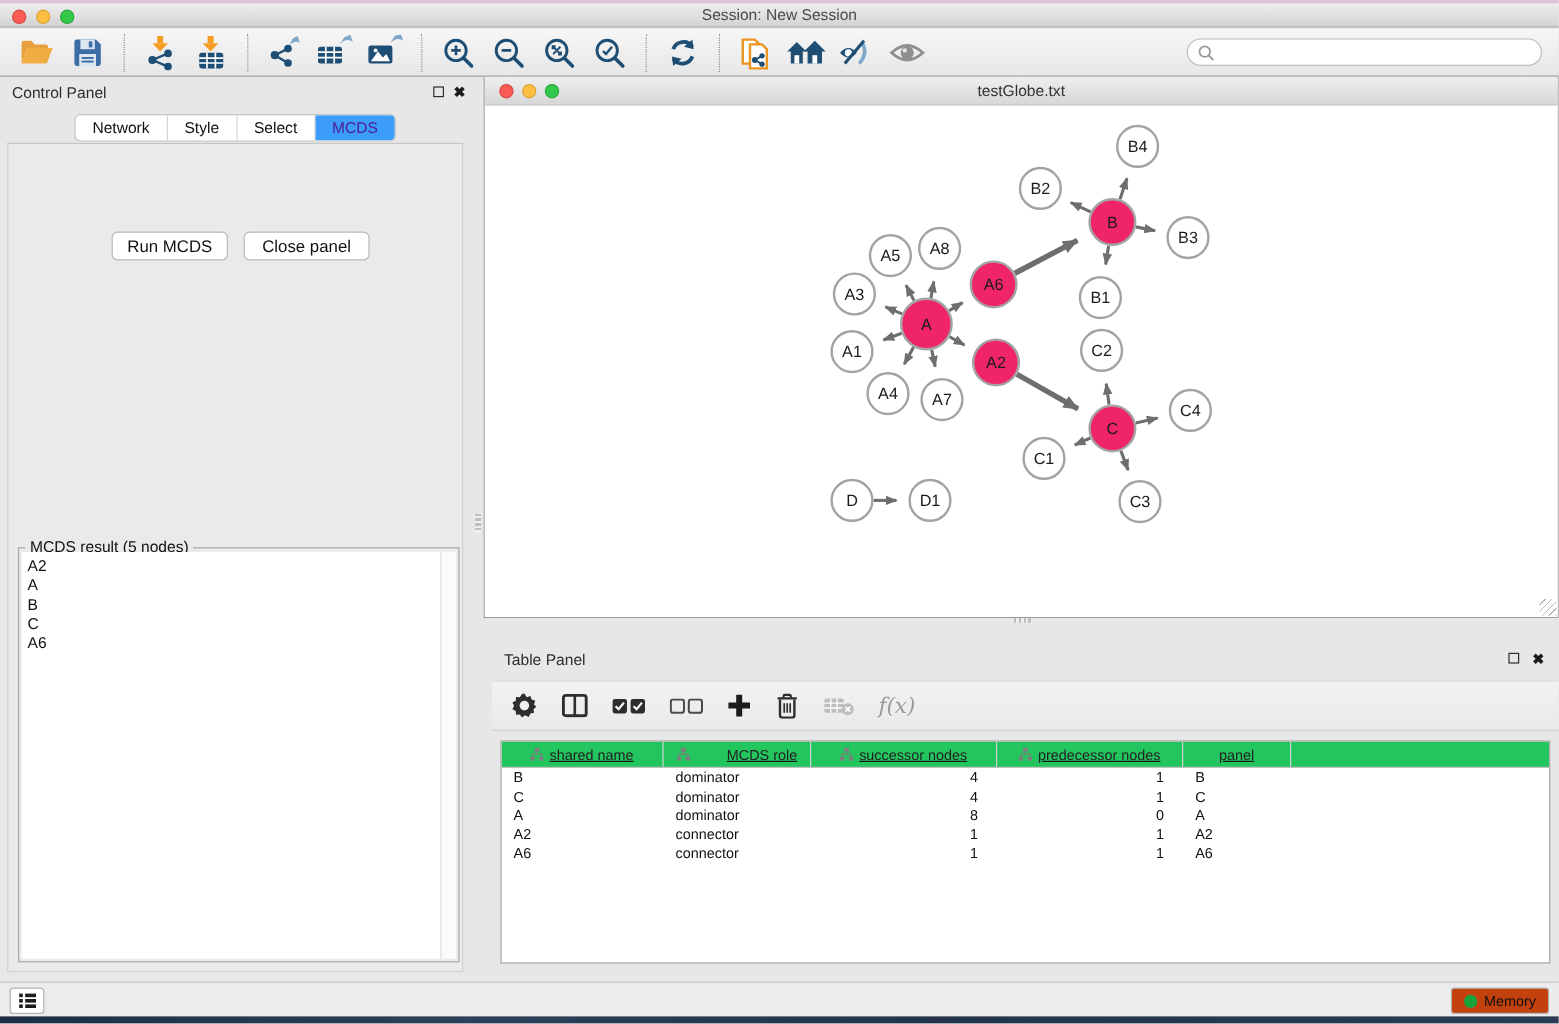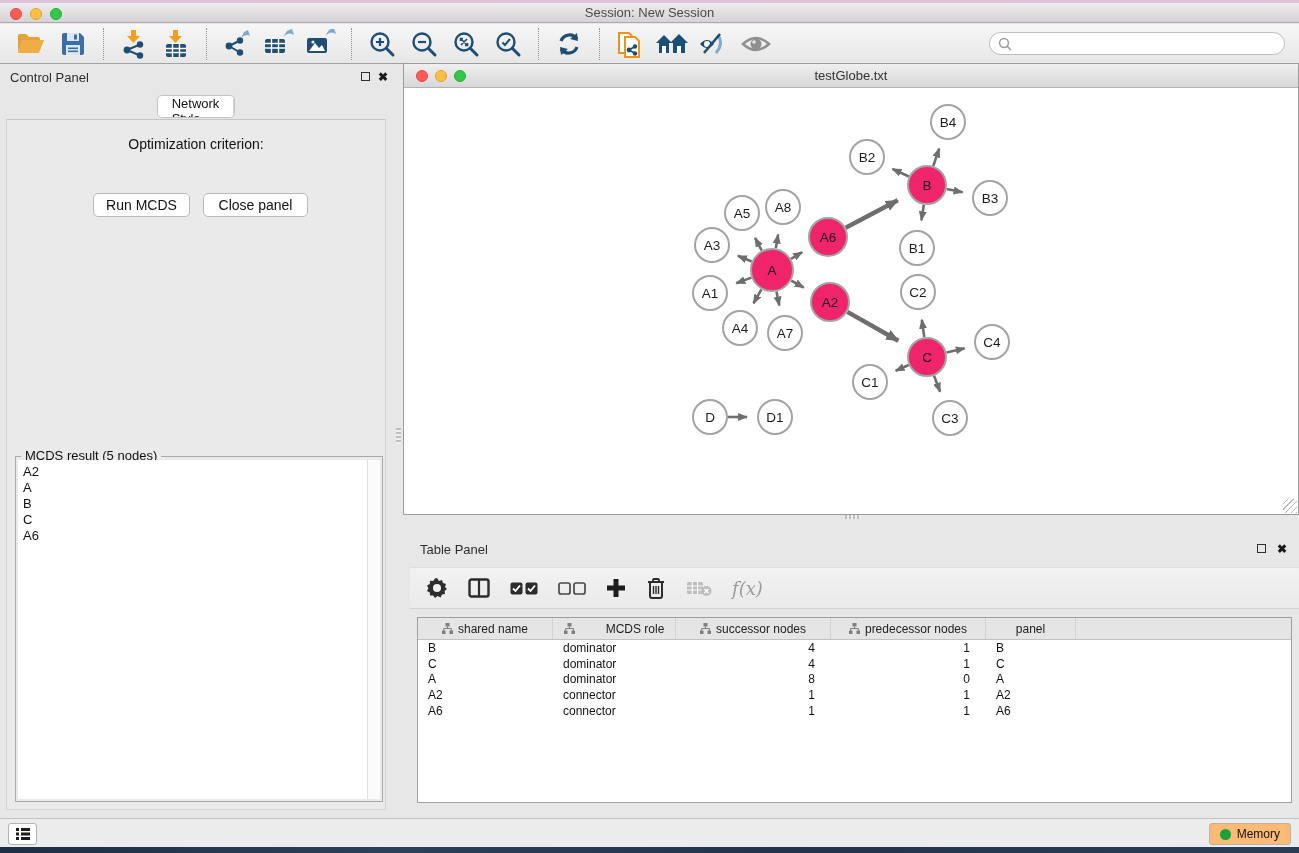--- a/index.html
+++ b/index.html
@@ -27,24 +27,24 @@
     border:1px solid #bdbdbd; border-radius:12px; display:flex; align-items:center; padding:0 8px; }
   .searchbox input { border:none; outline:none; flex:1; font-size:12px; margin-left:5px; background:transparent; }
 
   
   .cp-title { position:absolute; left:10px; top:70px; font-size:13px; color:#2e2e2e; }
   .float-icon { width:9px; height:9px; border:1.5px solid #2e2e2e; display:inline-block; }
   .close-icon { font-size:12px; font-weight:bold; color:#1a1a1a; line-height:10px; }
   .cp-float { position:absolute; left:361px; top:72px; }
   .cp-close { position:absolute; left:378px; top:72px; }
 
-  .seg-tabs { display:flex; border:1px solid #c3c3c3; border-radius:5px; background:#fff; overflow:hidden; height:23px;flex-direction:column; }
+  .seg-tabs { display:flex; border:1px solid #c3c3c3; border-radius:5px; background:#fff; overflow:hidden; height:23px; }
   .seg-tab { padding:0 14px; font-size:13px; display:flex; align-items:center; border-right:1px solid #d4d4d4; color:#111; cursor:default; }
   .seg-tab:last-child { border-right:none; }
-  .seg-tab.selected { background:#3b9cf9; color:#000000; }
+  .seg-tab.selected { background:#3b9cf9; color:#4c1d95; }
   .cp-tabs-row { position:absolute; left:0; top:95px; width:392px; display:flex; justify-content:center; }
 
   .cp-body { position:absolute; left:6px; top:119px; width:380px; height:691px;
     background:#eaeaea; border:1px solid #d2d2d2; border-top:1px solid #c6c6c6; }
   .opt-label { position:absolute; top:16px; width:100%; text-align:center; font-size:14px; color:#111; }
   .criterion { position:absolute; left:36px; top:38px; width:314px; height:25px; background:#fff;
     border:1px solid #b3b3b3; border-radius:5px; display:flex; align-items:center; }
   .criterion .val { flex:1; font-size:14px; padding-left:12px; color:#111; white-space:nowrap; }
   .criterion .stepper { width:22px; height:25px; margin:-1px -1px -1px 0; background:linear-gradient(#5fb0fc,#2f8df8);
     border-radius:0 5px 5px 0; display:flex; flex-direction:column; align-items:center; justify-content:center; color:#fff; }
@@ -84,38 +84,38 @@
   .tp-float { position:absolute; right:33px; top:7px; }
   .tp-close { position:absolute; right:12px; top:7px; }
   .tp-toolbar { position:absolute; left:0; top:30px; width:889px; height:42px;
     background:linear-gradient(#f2f2f2,#eaeaea); border-top:1px solid #dedede; border-bottom:1px solid #d2d2d2;
     display:flex; align-items:center; padding-left:16px; }
   .tp-tb-btn { margin-right:20px; display:flex; align-items:center; justify-content:center;text-align:right; }
   .fx { font-family:"DejaVu Serif", serif; font-style:italic; font-size:18px; color:#9a9a9a; }
 
   .ntable { position:absolute; left:7px; top:80px; width:875px; height:186px; background:#fff;
     border:1px solid #9f9f9f; overflow:hidden; }
-  .ntable-head { display:flex; height:22px; background:#e5e5e5; border-bottom:1px solid #c2c2c2; }
+  .ntable-head { display:flex; height:22px; background:#22c55e; border-bottom:1px solid #c2c2c2;text-decoration:underline; }
   .th { display:flex; align-items:center; justify-content:center; gap:5px; font-size:12px; color:#222;
     border-right:1px solid #d2d2d2; flex:0 0 auto; }
   .th .hier { flex:0 0 auto; }
   .th.fill { flex:1 1 auto; border-right:none; }
   .tr { display:flex; height:15.8px; align-items:center; }
   .td { font-size:12px; color:#111; flex:0 0 auto; white-space:nowrap; overflow:hidden; }
   .td.l { text-align:left; padding-left:10px; }
   .td.r { text-align:right; padding-right:16px; }
 
   .tp-tabs-row { position:absolute; left:0; top:268px; width:889px; display:flex; justify-content:center; }
 
   
   .statusbar { position:absolute; left:0; top:818px; width:1299px; height:29px;
     background:#ececec; border-top:1px solid #c3c3c3; }
   .list-btn { position:absolute; left:8px; top:4px; width:29px; height:22px; background:#fff;
     border:1px solid #b2b2b2; border-radius:3px; display:flex; align-items:center; justify-content:center; }
-  .memory-btn { position:absolute; right:8px; top:4px; height:22px; background:#fdba74;
+  .memory-btn { position:absolute; right:8px; top:4px; height:22px; background:#c2410c;
     border:1px solid #b2b2b2; border-radius:3px; display:flex; align-items:center; gap:6px; padding:0 10px; }
   .memory-dot { width:11px; height:11px; border-radius:50%; background:#17a33b; }
   .memory-label { font-size:12px; color:#111; }
   .bottom-strip { position:absolute; left:0; top:847px; width:1299px; height:6px;
     background:linear-gradient(90deg,#1d2e42,#2c4059 30%,#22334b 60%,#2a3d55); }
 </style>
 </head>
 <body>
 
 <div class="top-strip"></div>
@@ -278,21 +278,20 @@
 <div class="cp-tabs-row">
   <div class="seg-tabs" id="ctl-tabs">
       <div class="seg-tab">Network</div>
       <div class="seg-tab">Style</div>
       <div class="seg-tab">Select</div>
       <div class="seg-tab selected">MCDS</div>
     </div>
 </div>
 
 <div class="cp-body">
-  <div class="opt-label">Optimization criterion:</div>
   <div class="cp-btn run-btn">Run MCDS</div>
   <div class="cp-btn closep-btn">Close panel</div>
 
   <div class="result-box">
     <div class="result-legend">MCDS result (5 nodes)</div>
     <div class="result-list" id="mcds-list">
         <div class="mcds-item">A2</div>
         <div class="mcds-item">A</div>
         <div class="mcds-item">B</div>
         <div class="mcds-item">C</div>

